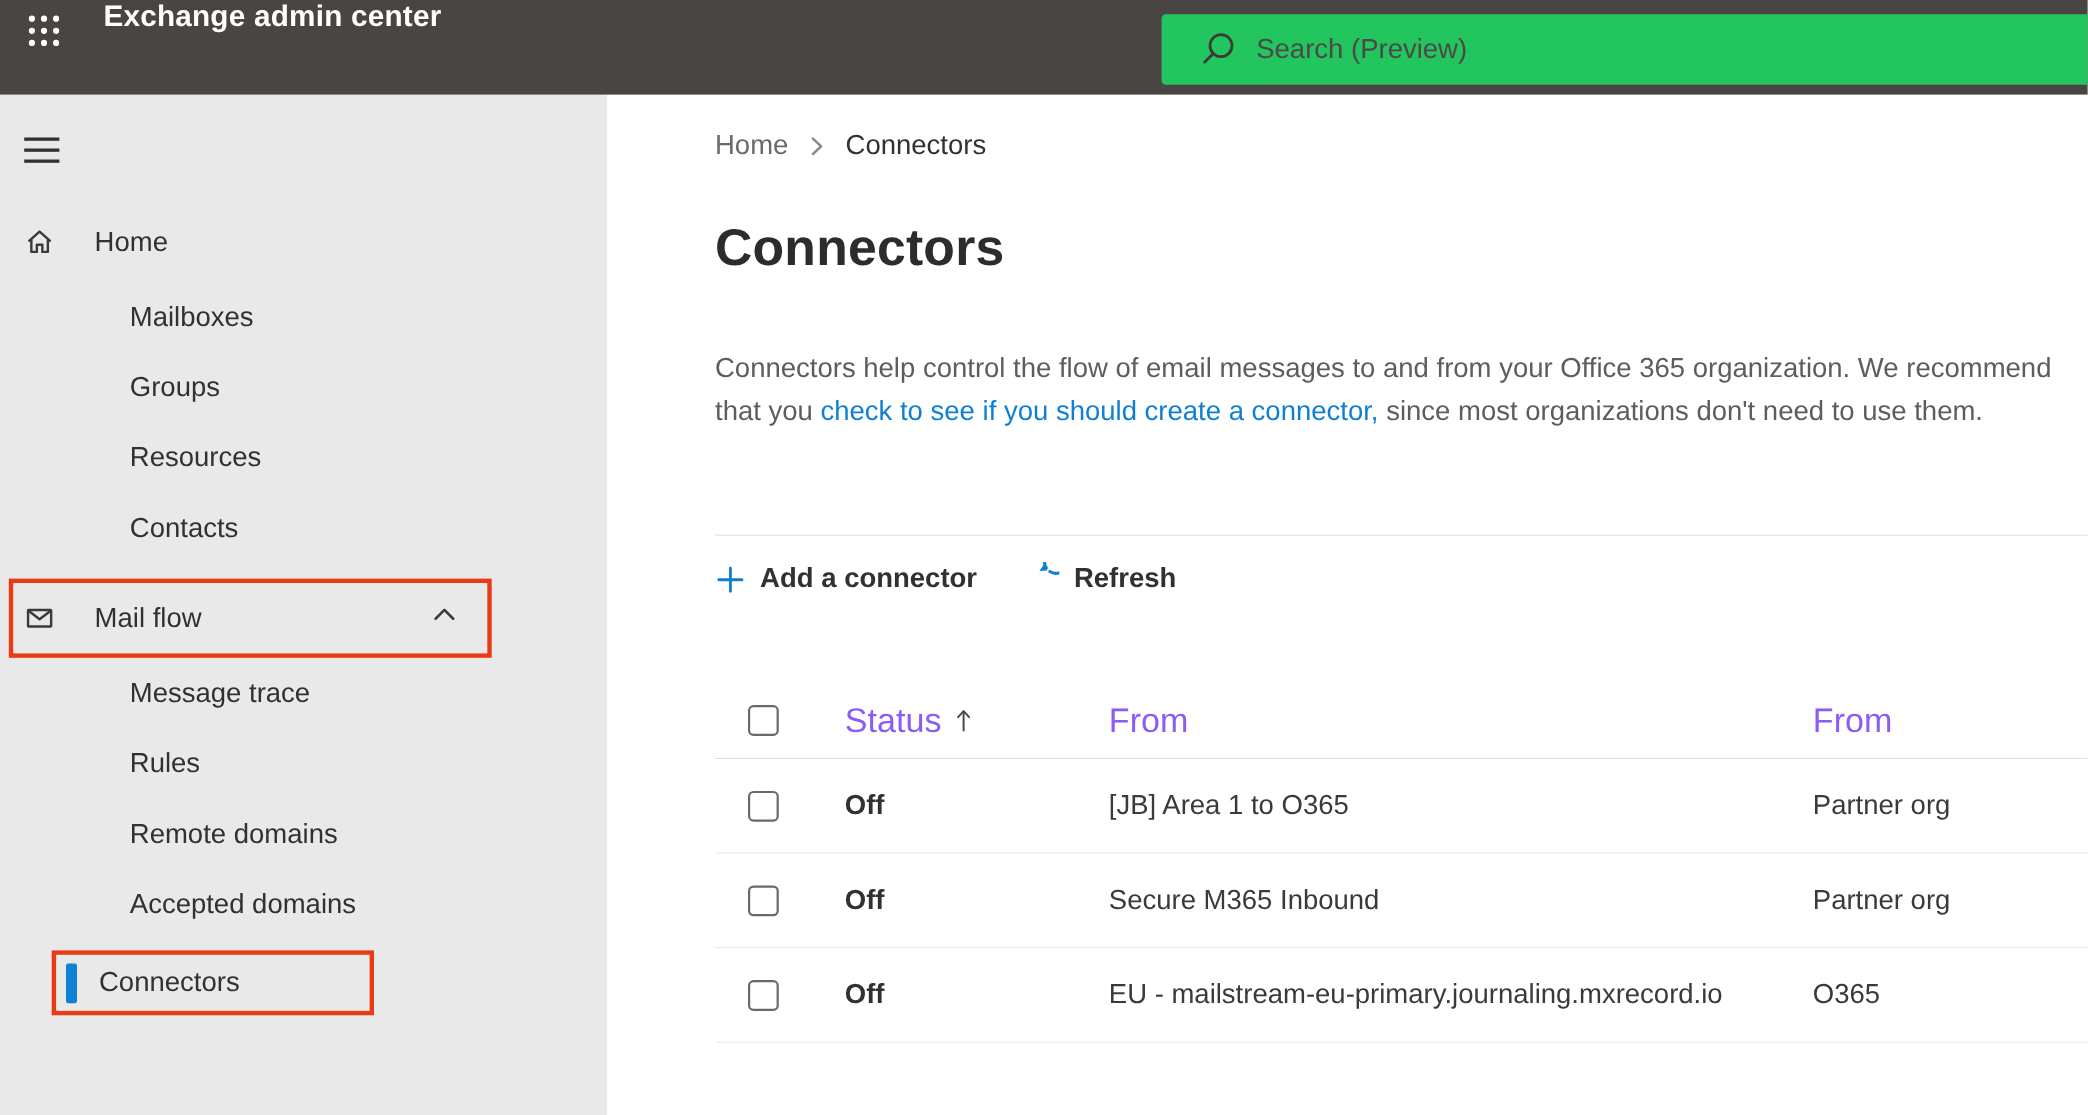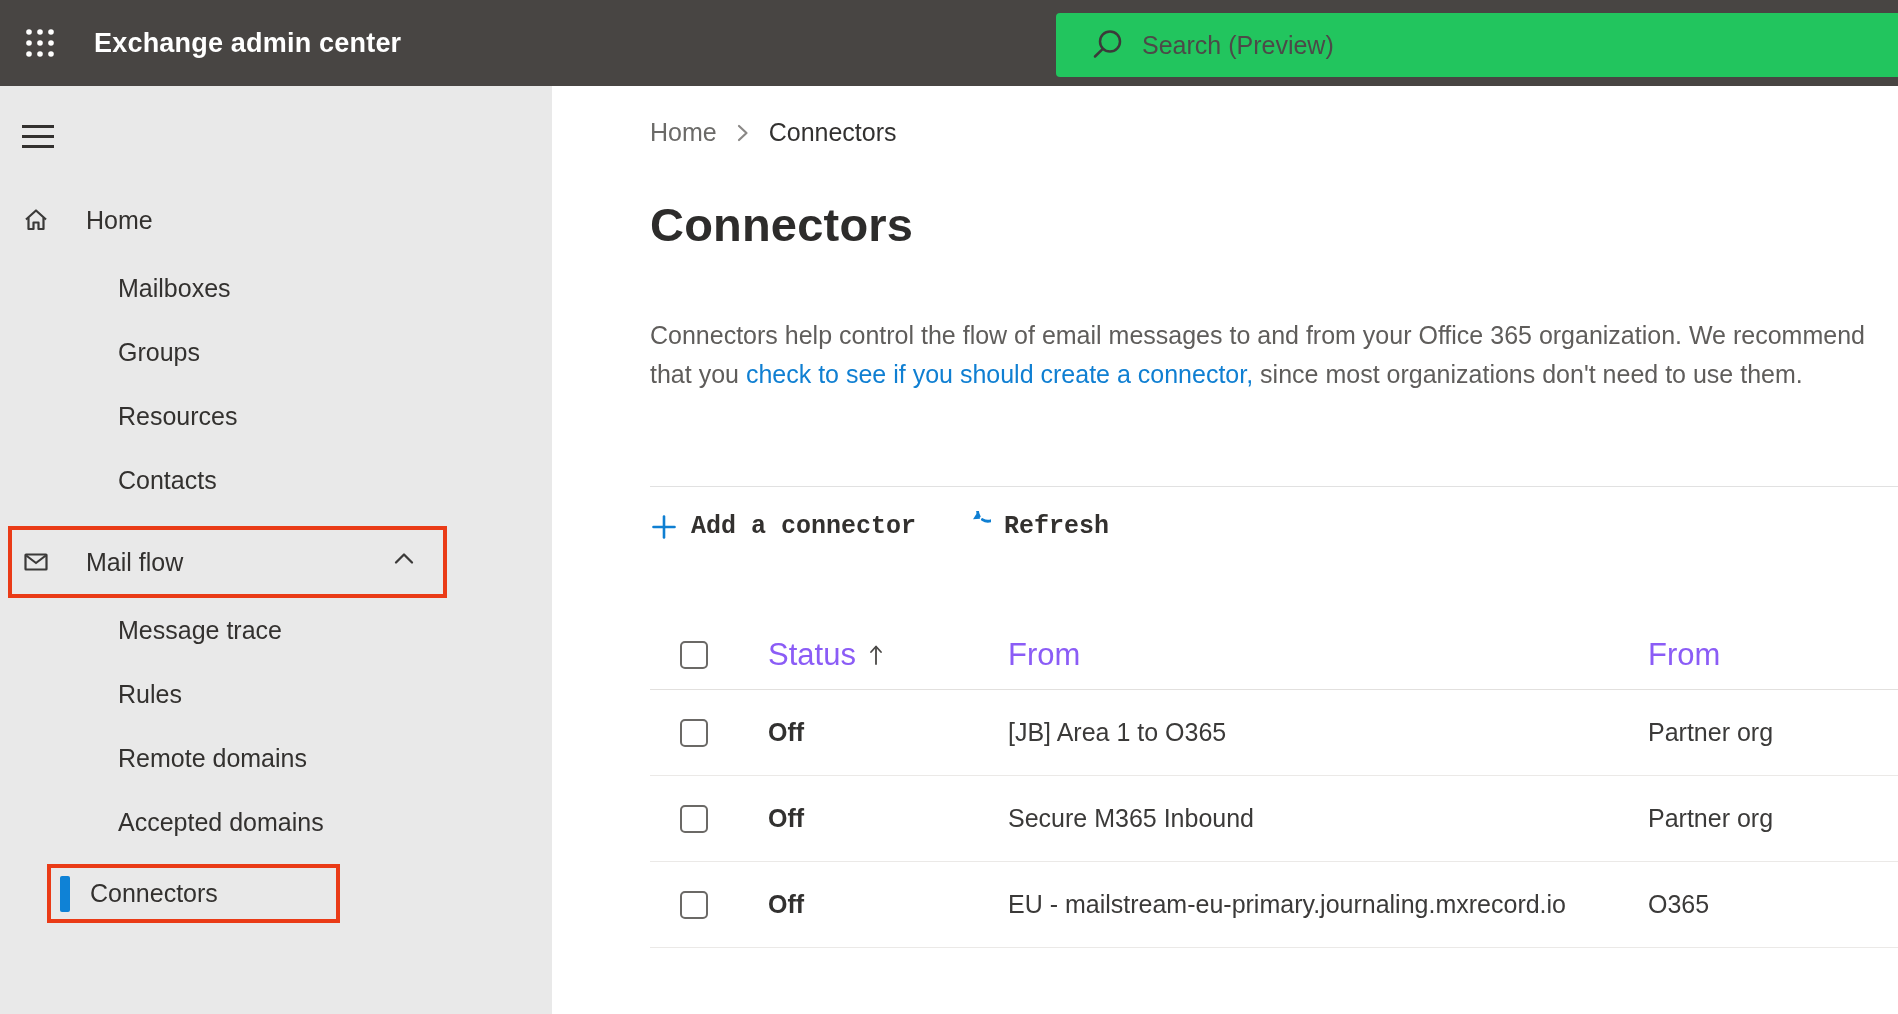--- a/index.html
+++ b/index.html
@@ -1,20 +1,20 @@
 <!DOCTYPE html>
 <html><head>
 <meta charset="utf-8">
 <style>
   * { margin:0; padding:0; box-sizing:border-box; }
   html,body { width:1898px; height:1014px; overflow:hidden; }
   body { font-family:"Liberation Sans", sans-serif; background:#ffffff; position:relative; color:#323130; }
 
   
-  .topbar { position:absolute; top:0; left:0; right:0; height:86px; background:#484543; display:flex; align-items:center; z-index:5; }
+  .topbar { position:absolute; top:0; left:0; right:0; height:86px; background:#484543; display:flex; z-index:5; }
   .waffle-btn { width:56px; height:56px; margin-left:12px; display:flex; align-items:center; justify-content:center; cursor:pointer; }
   .app-title { color:#ffffff; font-size:27px; font-weight:700; margin-left:26px; letter-spacing:.2px; }
   .searchbox { position:absolute; left:1056px; right:0; top:13px; height:64px; background:#22c55e; border-radius:4px 0 0 4px; display:flex; align-items:center; padding-left:34px; }
   .searchbox svg { flex:0 0 auto; }
   .searchbox input { border:none; outline:none; background:transparent; font-family:inherit; font-size:25px; color:#3b3a39; margin-left:16px; width:520px; }
   .searchbox input::placeholder { color:#4c4a48; opacity:1; }
 
   
   .sidebar { position:absolute; top:86px; left:0; bottom:0; width:552px; background:#e9e9e9; }
   .nav-toggle { margin:36px 0 0 22px; width:40px; height:28px; display:flex; flex-direction:column; justify-content:center; gap:7px; cursor:pointer; }
@@ -33,21 +33,21 @@
 
   
   .main { position:absolute; top:86px; left:552px; right:0; bottom:0; background:#ffffff; padding-left:98px; overflow:hidden; }
   .breadcrumb { display:flex; align-items:center; gap:20px; padding-top:32px; font-size:25px; }
   .crumb-home { color:#6b6a68; cursor:pointer; }
   .crumb-current { color:#323130; }
   .page-title { margin-top:50px; font-size:47px; font-weight:700; color:#2d2c2b; letter-spacing:.2px; }
   .page-desc { margin-top:64px; font-size:25px; line-height:39px; color:#5f5d5b; max-width:1215px; }
   .page-desc a { color:#0f7fd2; text-decoration:none; cursor:pointer; }
   .toolbar-divider { margin-top:92px; height:1px; background:#e1e1e1; }
-  .toolbar { display:flex; align-items:center; gap:44px; padding:24px 0 26px 0;font-family:Liberation Mono, monospace; }
+  .toolbar { display:flex; align-items:center; gap:44px; padding:24px 0 26px 0; }
   .tool-btn { display:flex; align-items:center; gap:13px; font-size:25px; font-weight:700; color:#33312f; cursor:pointer; }
 
   .table { margin-top:52px; }
   .trow { display:grid; grid-template-columns:118px 240px 640px 1fr; align-items:center; }
   .thead { height:70px; border-bottom:1px solid #e2e0de; font-size:31px; color:#8b5cf6; }
   .tdata { height:86px; border-bottom:1px solid #ebe9e7; font-size:25px; color:#3b3a39; }
   .cb { width:28px; height:28px; margin-left:30px; border:2px solid #6b6966; border-radius:5px; background:#fff; cursor:pointer; }
   .col-status-head { display:flex; align-items:center; gap:12px; cursor:pointer; }
   .status-off { font-weight:700; color:#323130; }
 </style>

